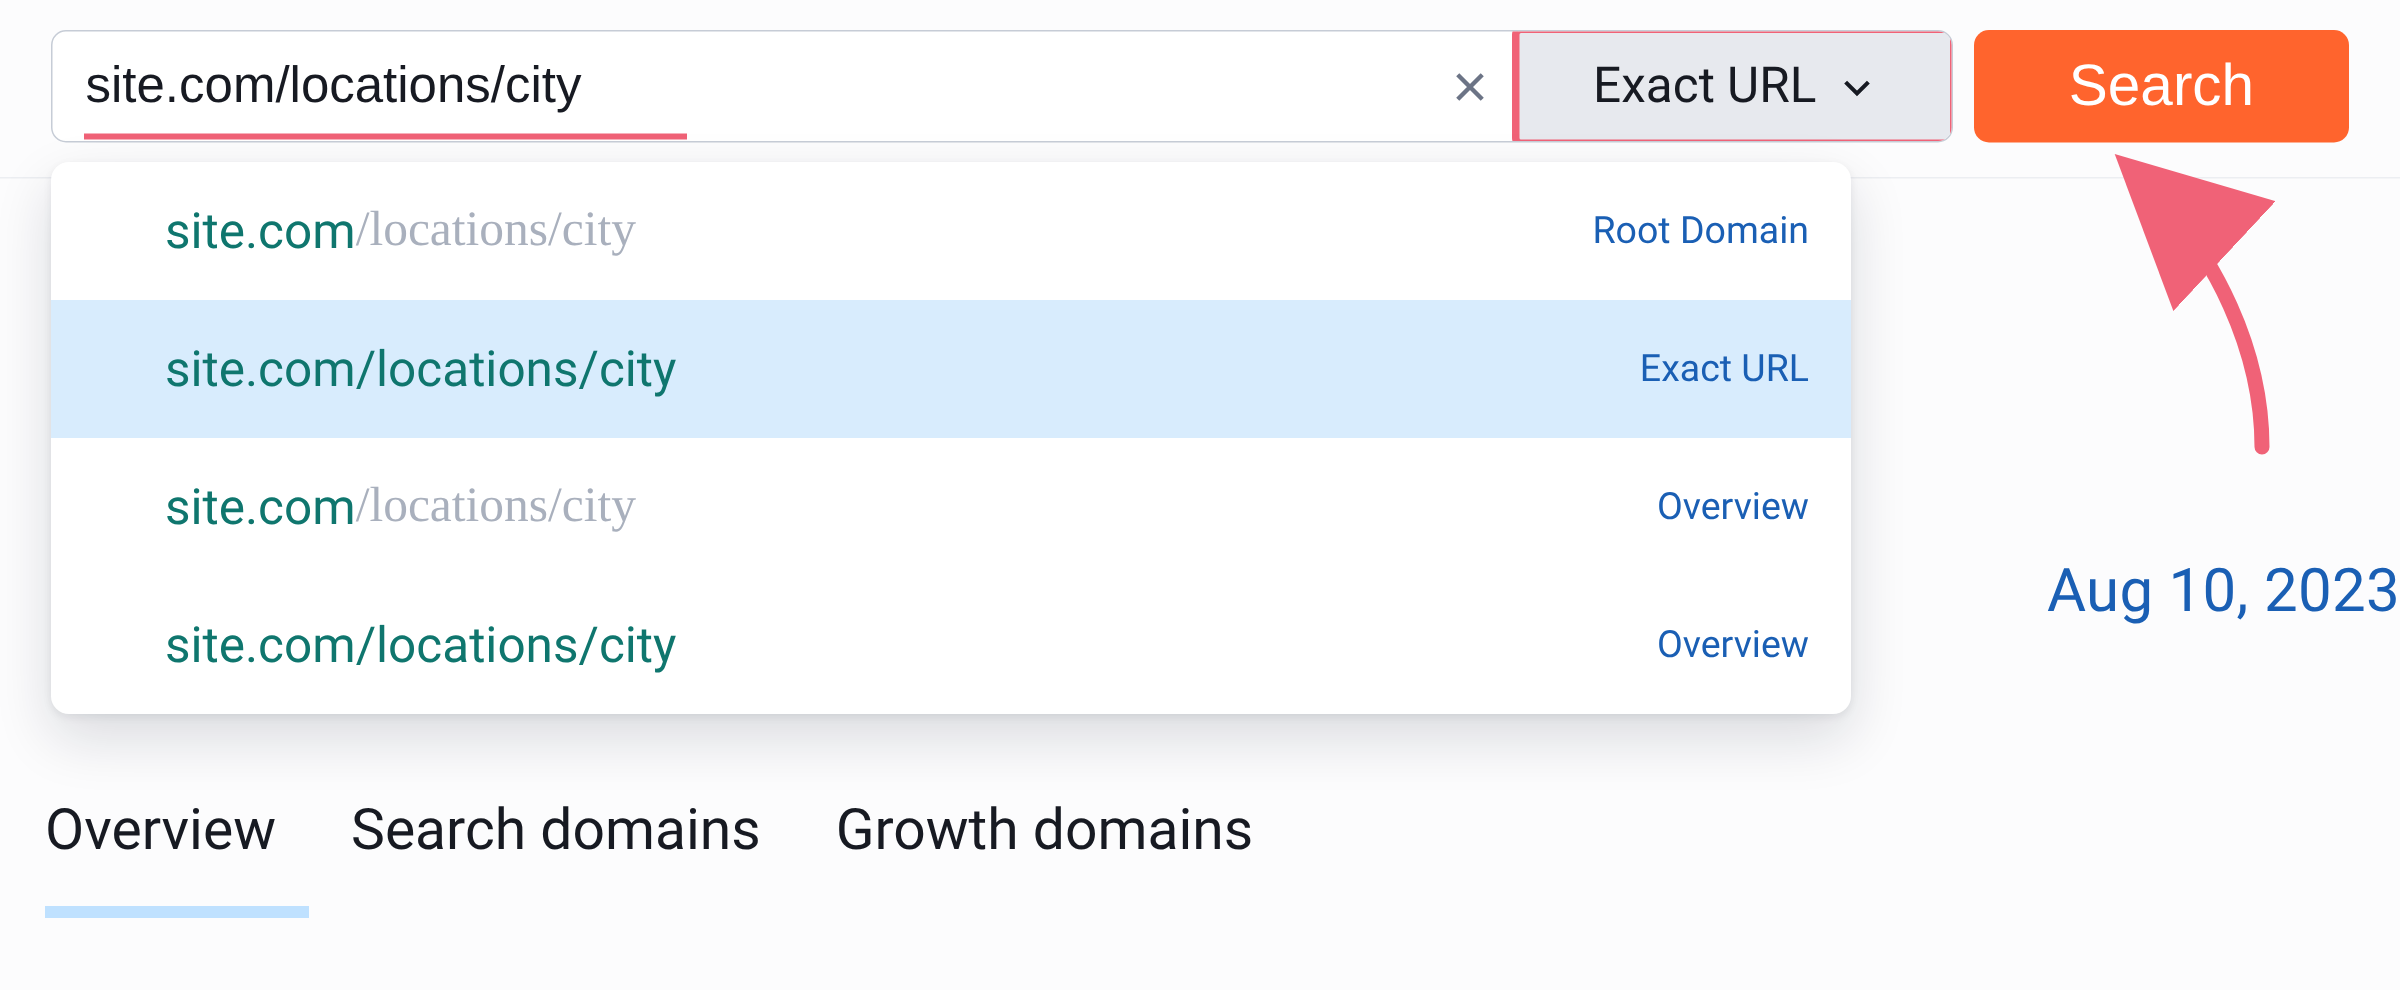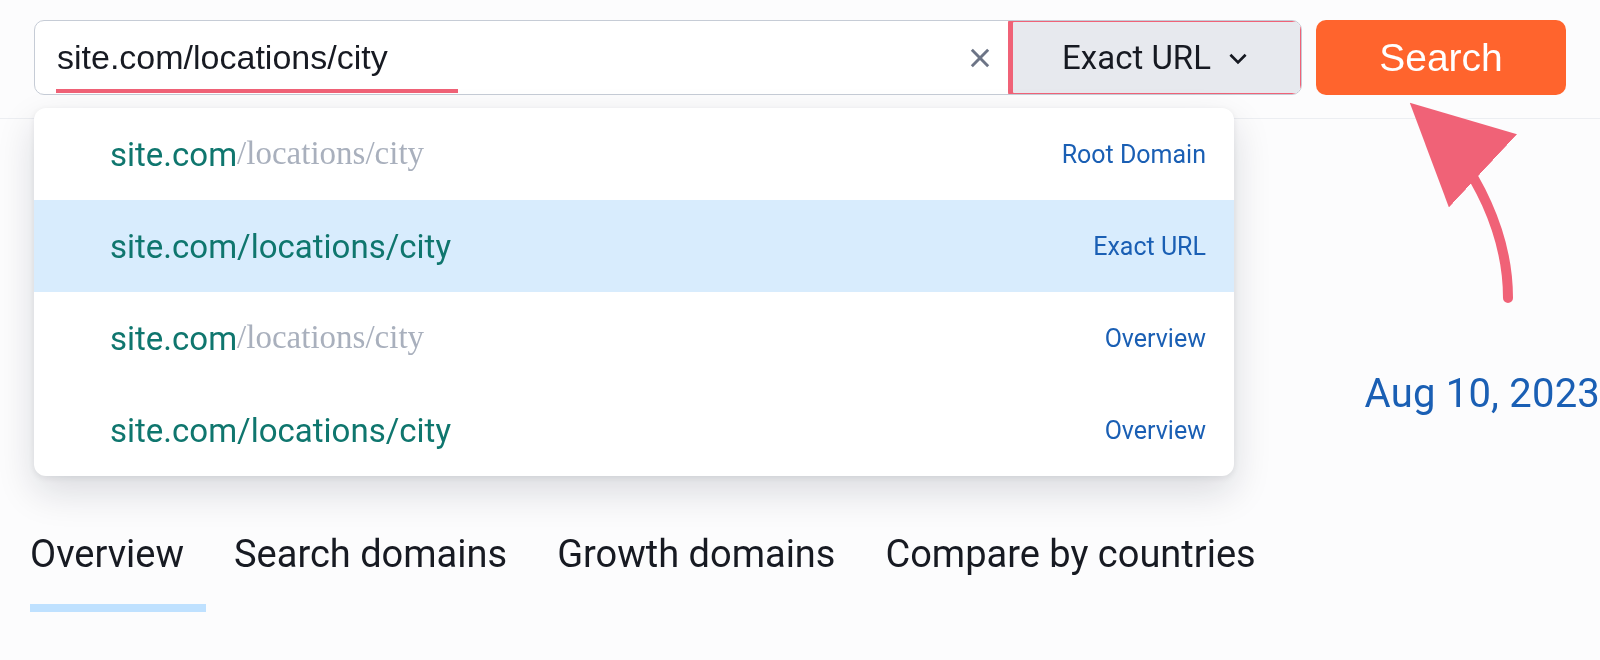--- a/index.html
+++ b/index.html
@@ -105,21 +105,20 @@
       <span class="scope">Overview</span>
     </div>
   </div>
 
   <div class="date">Aug 10, 2023</div>
 
   <div class="tabs">
     <div class="tab"><span>Overview</span></div>
     <div class="tab"><span>Search domains</span></div>
     <div class="tab"><span>Growth domains</span></div>
-    <div class="tab"><span>Compare by countries</span></div>
   </div>
   <div class="tab-underline"></div>
 
   <svg class="arrow" style="left:860px; top:216px; width:240px; height:110px;" viewBox="0 0 240 110">
     <defs>
         <marker id="ah1" viewBox="0 0 12 12" refX="10" refY="6" markerWidth="10" markerHeight="10" orient="auto-start-reverse">
           <path d="M0 0 L12 6 L0 12 Z" fill="#f06277"></path>
         </marker>
       </defs>
     <path d="M20 96 C 90 96, 170 70, 222 26" stroke="#f06277" stroke-width="10" fill="none" marker-end="url(#ah1)" stroke-linecap="round"></path>

